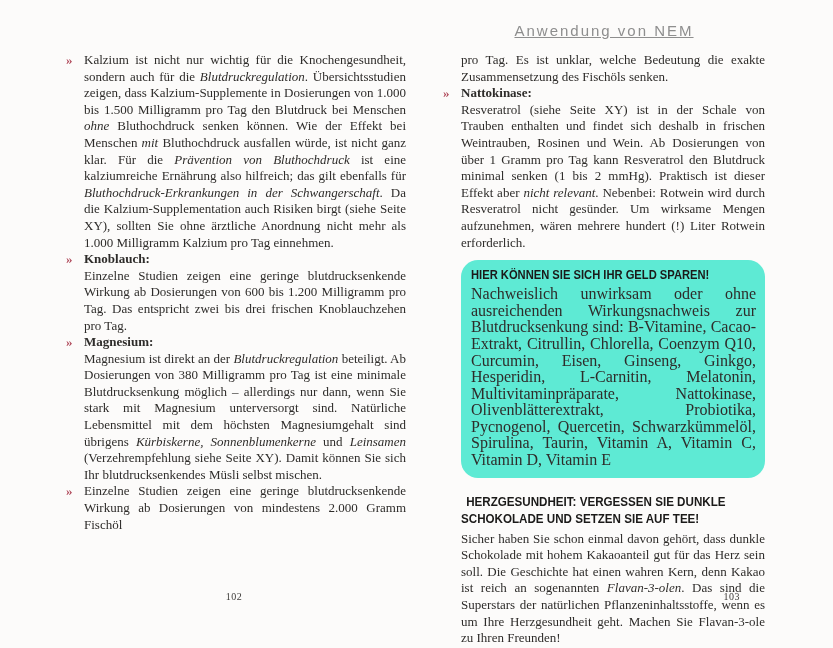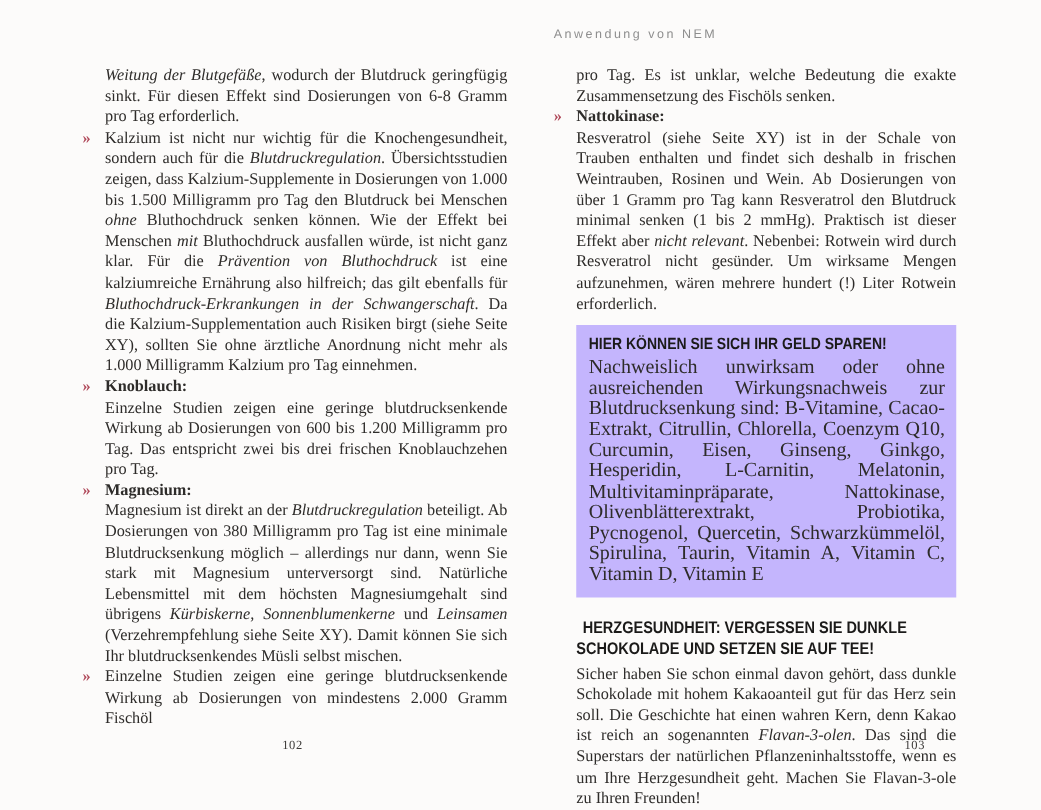--- a/index.html
+++ b/index.html
@@ -6,24 +6,25 @@
   body{
     width:833px;height:648px;
     background:#fcfbfa;
     position:relative;
     font-family:"Liberation Serif", serif;
     color:#2e2c2a;
     overflow:hidden;
   }
   .runhead{
     position:absolute; top:22px; left:443px; width:322px;
-    text-align:left;
+    text-align:center;
     font-family:"Liberation Sans", sans-serif;
-    font-size:10px; letter-spacing:2px;
+    font-size:15px; letter-spacing:2px;
     color:#8e8e8e;
+    text-decoration:underline;
   }
   .col{
     position:absolute; top:52px;
     font-size:13px; line-height:16.6px;
     text-align:justify;
     hyphens:auto; -webkit-hyphens:auto;
   }
   .col-left{ left:66px; width:340px; }
   .col-right{ left:443px; width:322px; }
   .para{ margin:0 0 0 18px; }
@@ -31,24 +32,25 @@
   .marker{
     position:absolute; left:0; top:0;
     color:#b0495a; font-weight:bold;
     font-size:13px;
   }
   .ititle{ font-weight:bold; text-align:left; }
   .ibody{ }
   .it{ font-style:italic; }
   .infobox{
     margin:9px 0 4px 18px;
-    background:#c4b5fd;
+    background:#5eead4;
     padding:7px 9px 9px 10px;
     box-sizing:border-box;
     width:304px;
+    border-radius:17px;
   }
   .cond{
     font-family:"Liberation Sans", sans-serif;
     font-weight:bold;
     color:#1b1a19;
     transform:scaleX(0.86);
     transform-origin:0 0;
     width:116%;
     text-align:left;
     hyphens:none; -webkit-hyphens:none;
@@ -69,21 +71,20 @@
   }
   .pagenum-left{ left:84px; width:300px; }
   .pagenum-right{ left:436px; width:304px;text-align:right; }
 </style>
 </head>
 <body>
 
 <div class="runhead">Anwendung von NEM</div>
 
 <div class="col col-left">
-  <p class="para"><span class="it">Weitung der Blutgefäße</span><span>, wodurch der Blutdruck geringfügig sinkt. Für diesen Effekt sind Dosierungen von 6-8 Gramm pro Tag erforderlich.</span></p>
 
   <div class="item">
     <span class="marker">»</span>
     <div class="ibody"><span>Kalzium ist nicht nur wichtig für die Knochengesundheit, sondern auch für die </span><span class="it">Blutdruckregulation</span><span>. Übersichtsstudien zeigen, dass Kalzium-Supplemente in Dosierungen von 1.000 bis 1.500 Milligramm pro Tag den Blutdruck bei Menschen </span><span class="it">ohne</span><span> Bluthochdruck senken können. Wie der Effekt bei Menschen </span><span class="it">mit</span><span> Bluthochdruck ausfallen würde, ist nicht ganz klar. Für die </span><span class="it">Prävention von Bluthochdruck</span><span> ist eine kalziumreiche Ernährung also hilfreich; das gilt ebenfalls für </span><span class="it">Bluthochdruck-Erkrankungen in der Schwangerschaft</span><span>. Da die Kalzium-Supplementation auch Risiken birgt (siehe Seite XY), sollten Sie ohne ärztliche Anordnung nicht mehr als 1.000 Milligramm Kalzium pro Tag einnehmen.</span></div>
   </div>
 
   <div class="item">
     <span class="marker">»</span>
     <div class="ititle">Knoblauch:</div>
     <div class="ibody"><span>Einzelne Studien zeigen eine geringe blutdrucksenkende Wirkung ab Dosierungen von 600 bis 1.200 Milligramm pro Tag. Das entspricht zwei bis drei frischen Knoblauchzehen pro Tag.</span></div>

